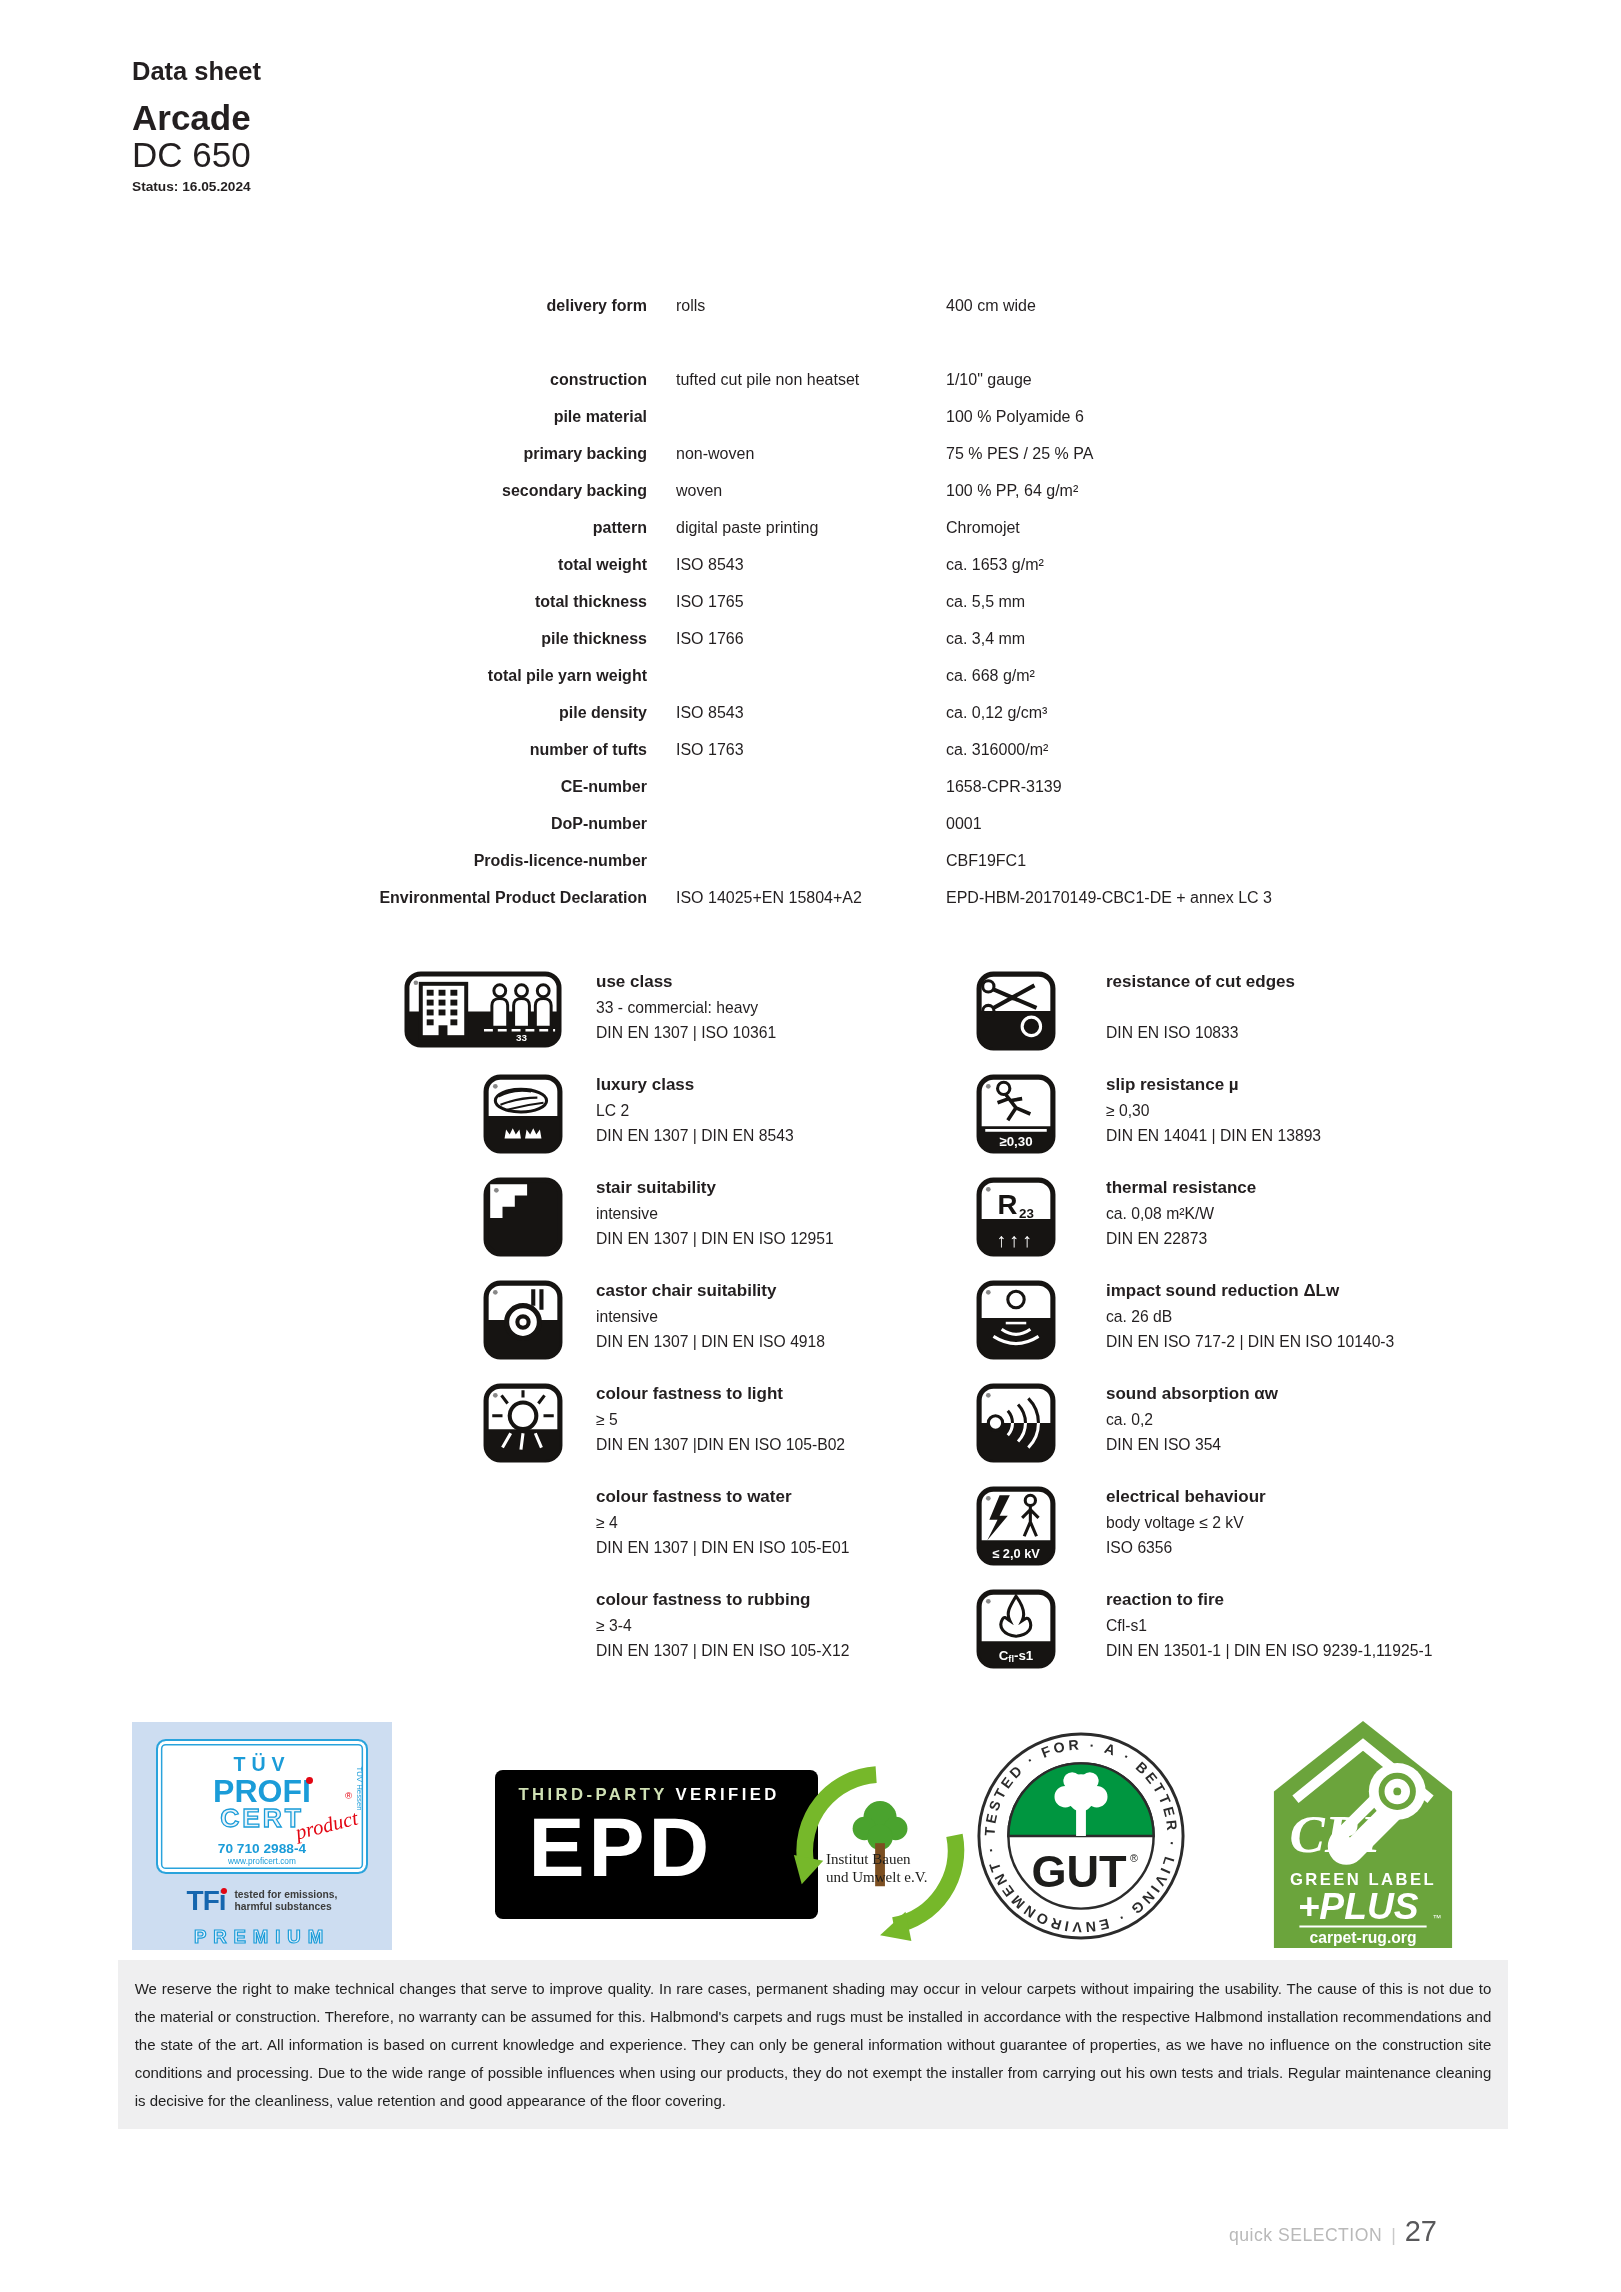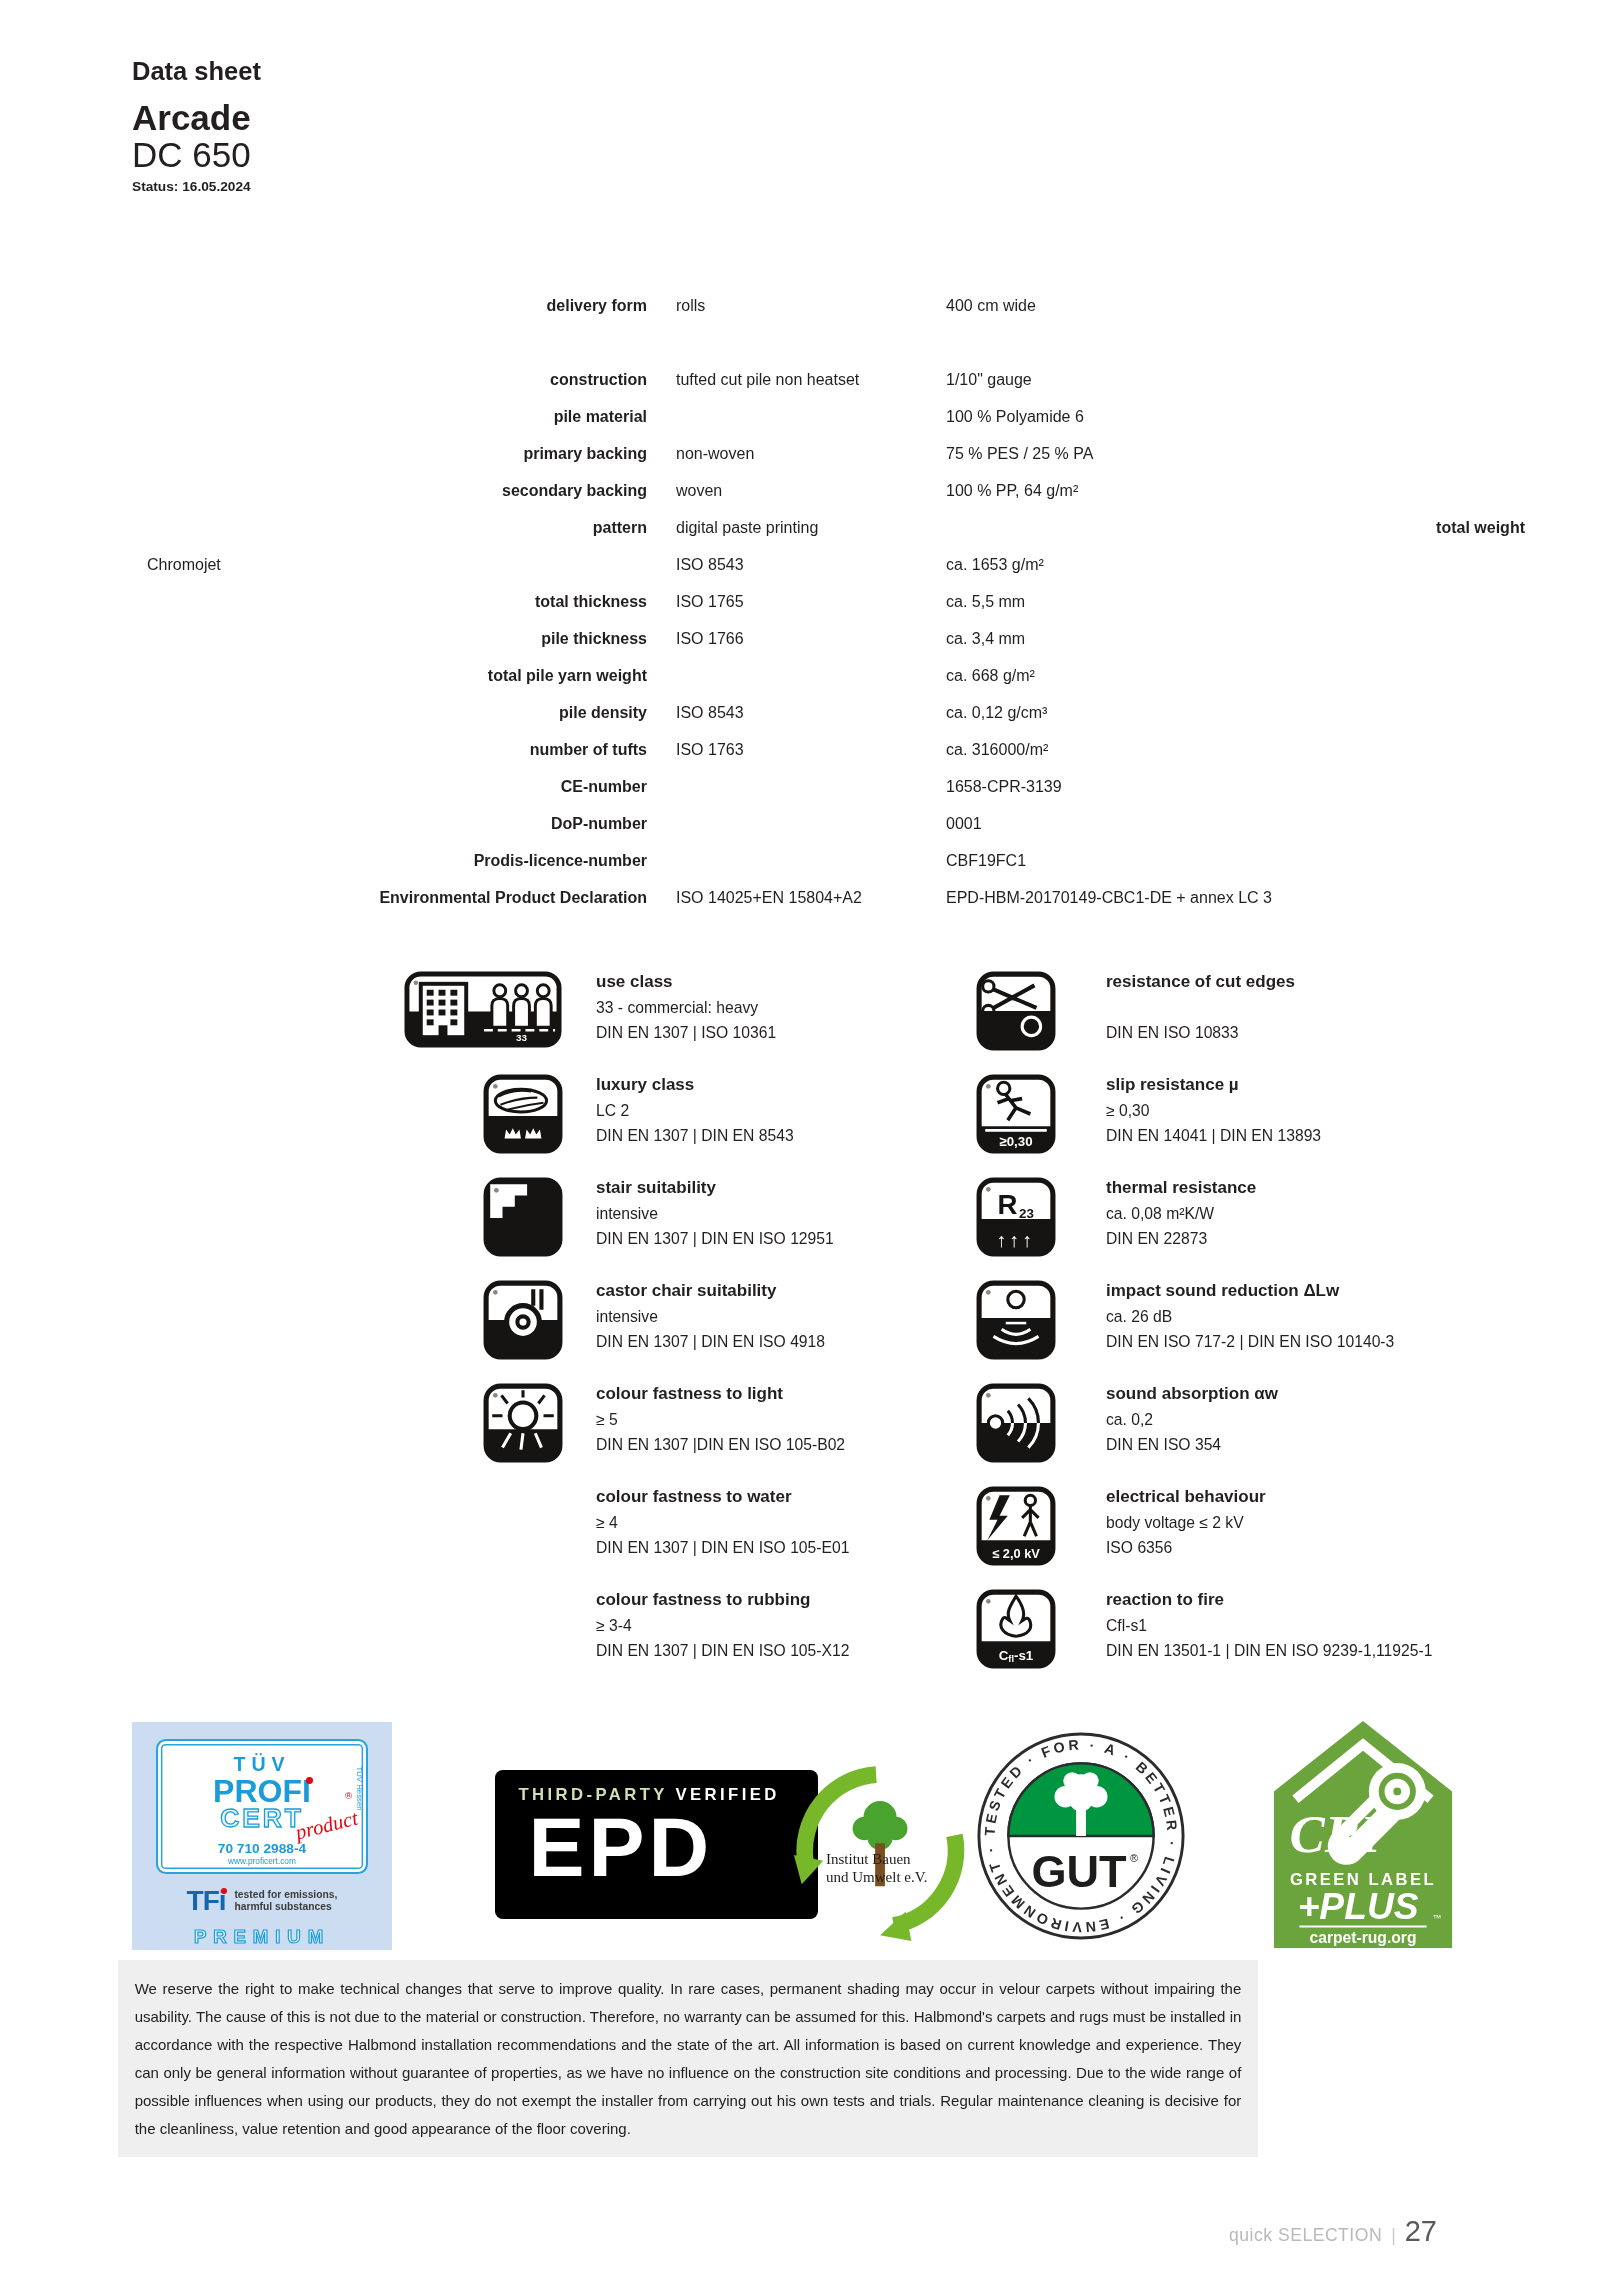--- a/index.html
+++ b/index.html
@@ -67,21 +67,21 @@
   .epd-tag2 { color:#ffffff; }
   .epd-acronym { padding-left:17.6px; font-size:84px; font-weight:bold; letter-spacing:3.9px; line-height:1.0; color:#fff;margin-left:16px; }
   .epd-emblem { position:absolute; left:784px; top:1757px; }
   .epd-institute { position:absolute; left:826px; top:1851px; font-family:"Liberation Serif", serif;
     font-size:15px; color:#1d1d1b; line-height:17.6px; }
 
   .gut-logo { position:absolute; left:975px; top:1730px; }
   .cri-logo { position:absolute; left:1270px; top:1717px; }
 
   
-  .disclaimer { position:absolute; left:118px; top:1960px; width:1140px;
+  .disclaimer { position:absolute; left:118px; top:1960px; width:1390px;
     background:#efeff0; padding:14.7px 16.7px; font-size:15px; line-height:28px;
     text-align:justify; color:#222; }
 
   
   .page-footer { position:absolute; right:184px; top:2215px; display:flex; align-items:baseline; gap:9px; }
   .pf-left { color:#b9b9b9; font-size:17.6px; letter-spacing:0.5px; }
   .pf-sep  { color:#c9c9c9; font-size:17.6px; }
   .pf-num  { color:#58585a; font-size:29px; }
 </style>
 </head>
@@ -108,22 +108,22 @@
     <div class="cell mid"></div>
     <div class="cell valc">100 % Polyamide 6</div>
     <div class="cell lbl">primary backing</div>
     <div class="cell mid">non-woven</div>
     <div class="cell valc">75 % PES / 25 % PA</div>
     <div class="cell lbl">secondary backing</div>
     <div class="cell mid">woven</div>
     <div class="cell valc">100 % PP, 64 g/m²</div>
     <div class="cell lbl">pattern</div>
     <div class="cell mid">digital paste printing</div>
+    <div class="cell valc">Chromojet</div>
     <div class="cell lbl">total weight</div>
-    <div class="cell valc">Chromojet</div>
     <div class="cell mid">ISO 8543</div>
     <div class="cell valc">ca. 1653 g/m²</div>
     <div class="cell lbl">total thickness</div>
     <div class="cell mid">ISO 1765</div>
     <div class="cell valc">ca. 5,5 mm</div>
     <div class="cell lbl">pile thickness</div>
     <div class="cell mid">ISO 1766</div>
     <div class="cell valc">ca. 3,4 mm</div>
     <div class="cell lbl">total pile yarn weight</div>
     <div class="cell mid"></div>

